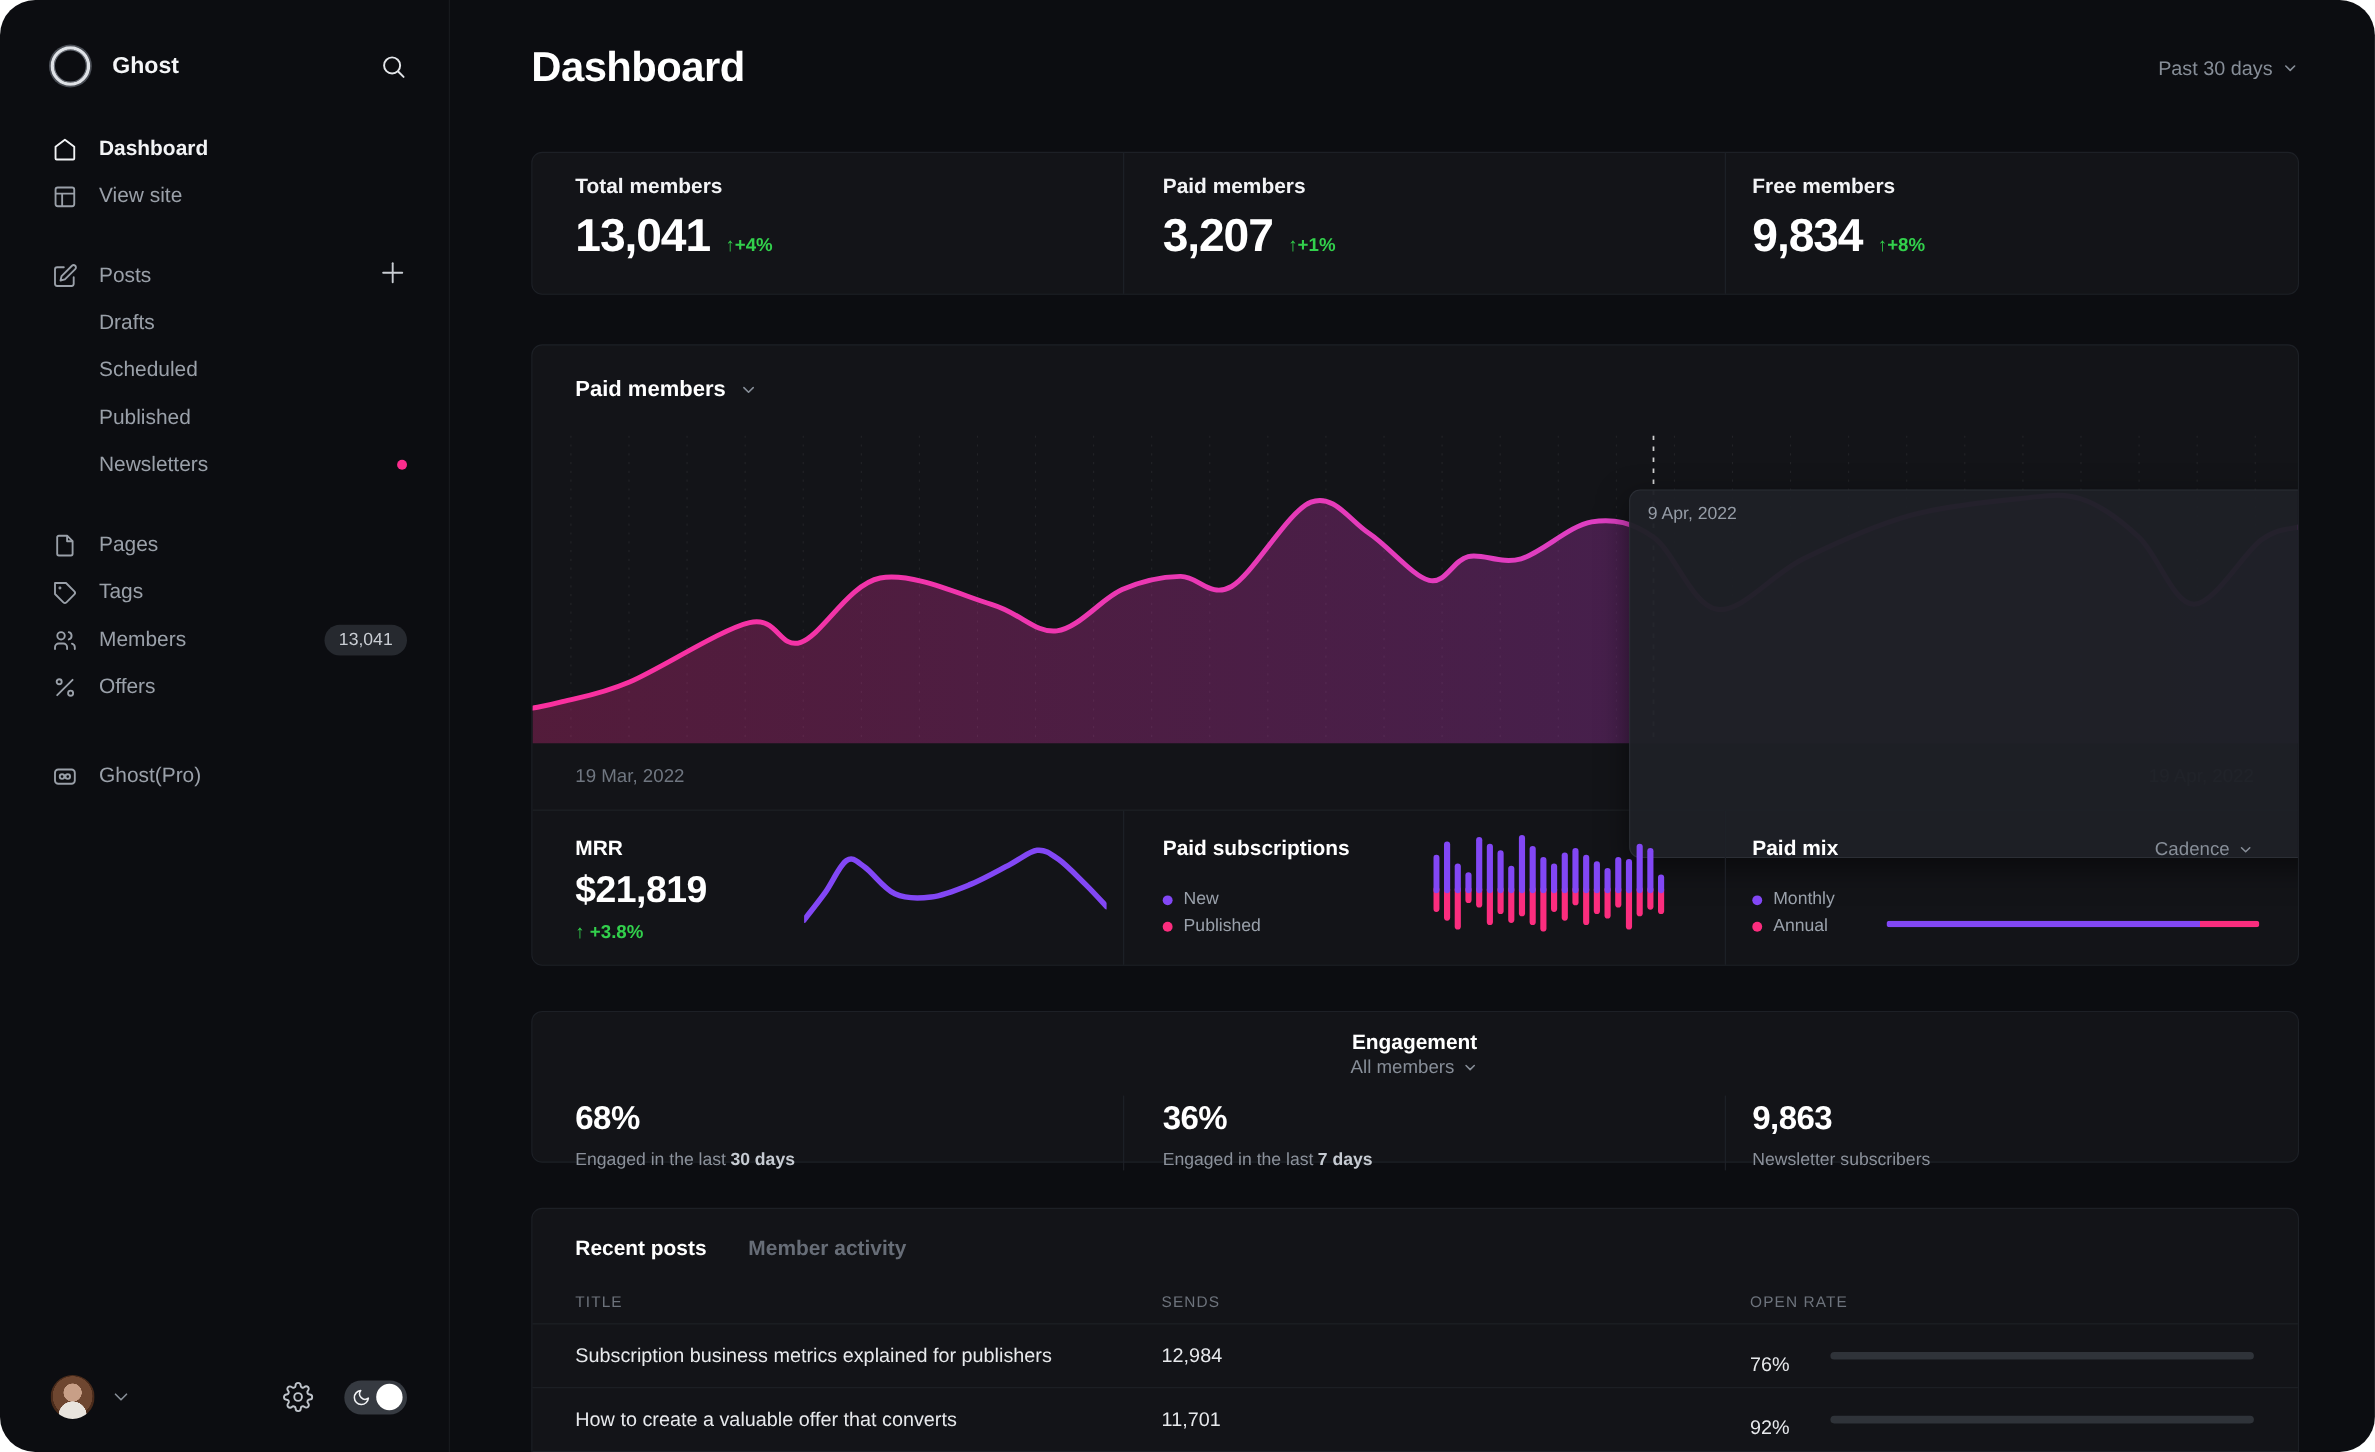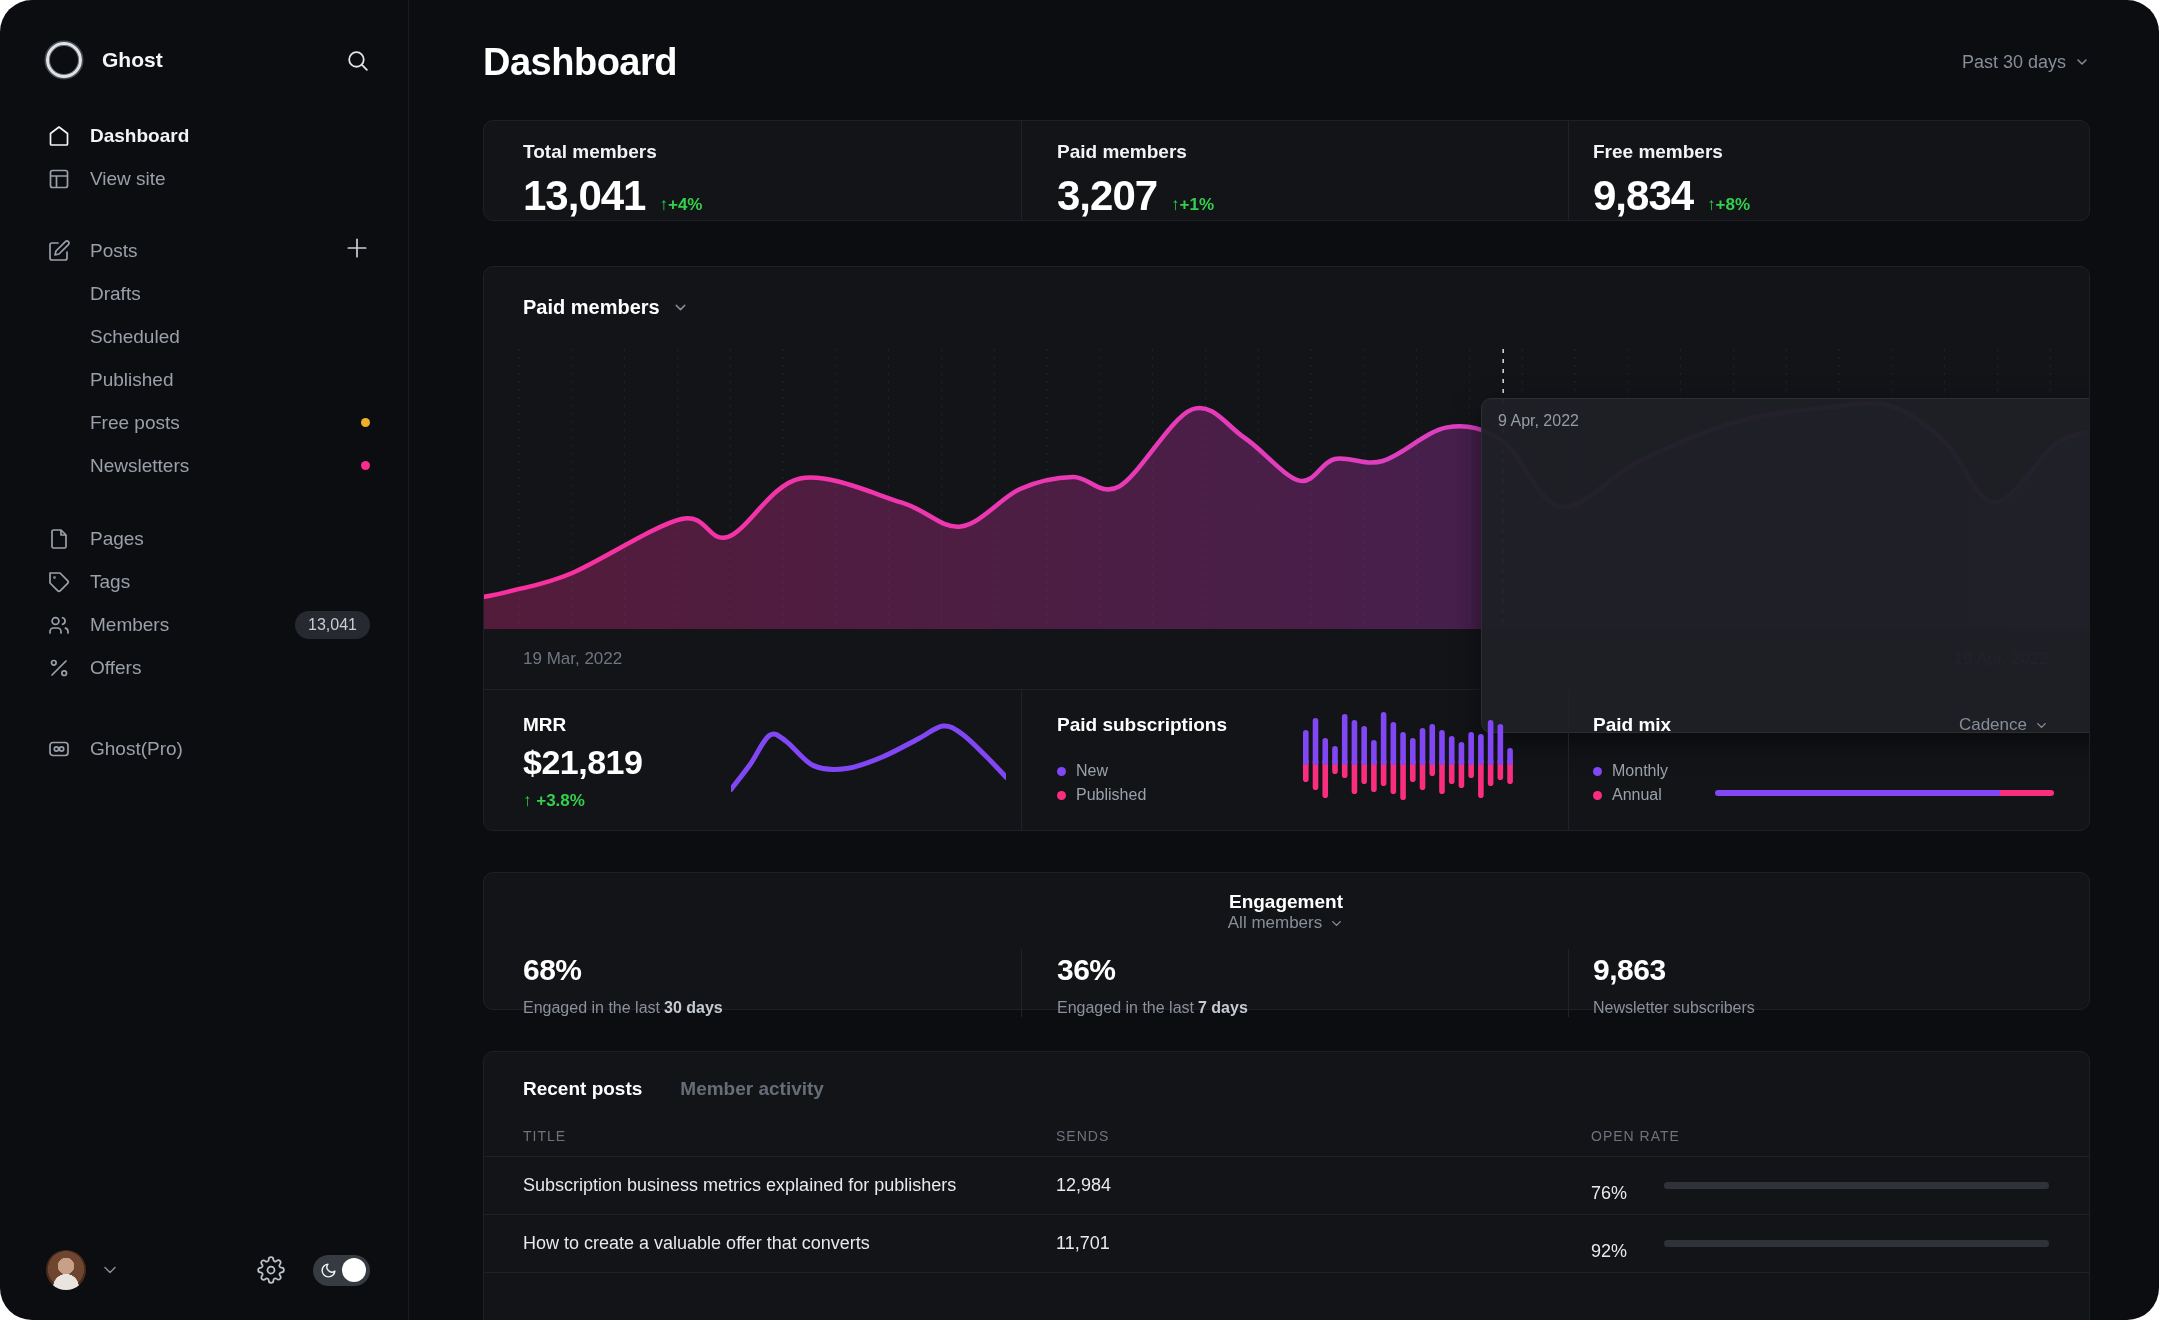--- a/index.html
+++ b/index.html
@@ -37,21 +37,21 @@
   
   .main{position:absolute;left:483px;top:0;width:1607px;}
   .header{display:flex;align-items:center;justify-content:space-between;height:52px;margin-top:36px;}
   .title{font-size:38px;font-weight:700;letter-spacing:-0.5px;}
   .range{color:#878e98;font-size:18px;display:flex;align-items:center;gap:8px;cursor:pointer;}
   .chev{display:flex;color:#878e98;}
 
   .panel{background:#131418;border:1px solid #1d2026;border-radius:10px;box-sizing:border-box;}
 
   
-  .stats{margin-top:32px;height:101px;display:grid;grid-template-columns:537px 547px 1fr;}
+  .stats{margin-top:50px;height:130px;display:grid;grid-template-columns:537px 547px 1fr;}
   .stat{padding:20px 0 0 39px;}
   .stat+.stat{border-left:1px solid #1f2228;}
   .stat.c2{padding-left:35px;}.stat.c3{padding-left:24px;}
   .stat-label{font-size:19px;font-weight:600;color:#f2f3f5;margin-bottom:9px;}
   .stat-value-row{display:flex;align-items:baseline;gap:14px;}
   .stat-value{font-size:42px;font-weight:700;letter-spacing:-1px;}
   .delta{color:#32d04c;font-size:17px;font-weight:600;}
 
   
   .chart-panel{margin-top:45px;height:565px;position:relative;overflow:hidden;}
@@ -167,24 +167,20 @@
     </div>
 
     <div class="nav-sub">
       <span class="nlabel">Drafts</span>
     </div>
     <div class="nav-sub">
       <span class="nlabel">Scheduled</span>
     </div>
     <div class="nav-sub">
       <span class="nlabel">Published</span>
-    </div>
-    <div class="nav-sub">
-      <span class="nlabel">Free posts</span>
-      <span class="dot" style="background: rgb(239, 175, 43);"></span>
     </div>
     <div class="nav-sub">
       <span class="nlabel">Newsletters</span>
       <span class="dot" style="background: rgb(251, 45, 141);"></span>
     </div>
 
     <div class="sp-b"></div>
 
     <div class="nav-item">
       <span class="nicon">

